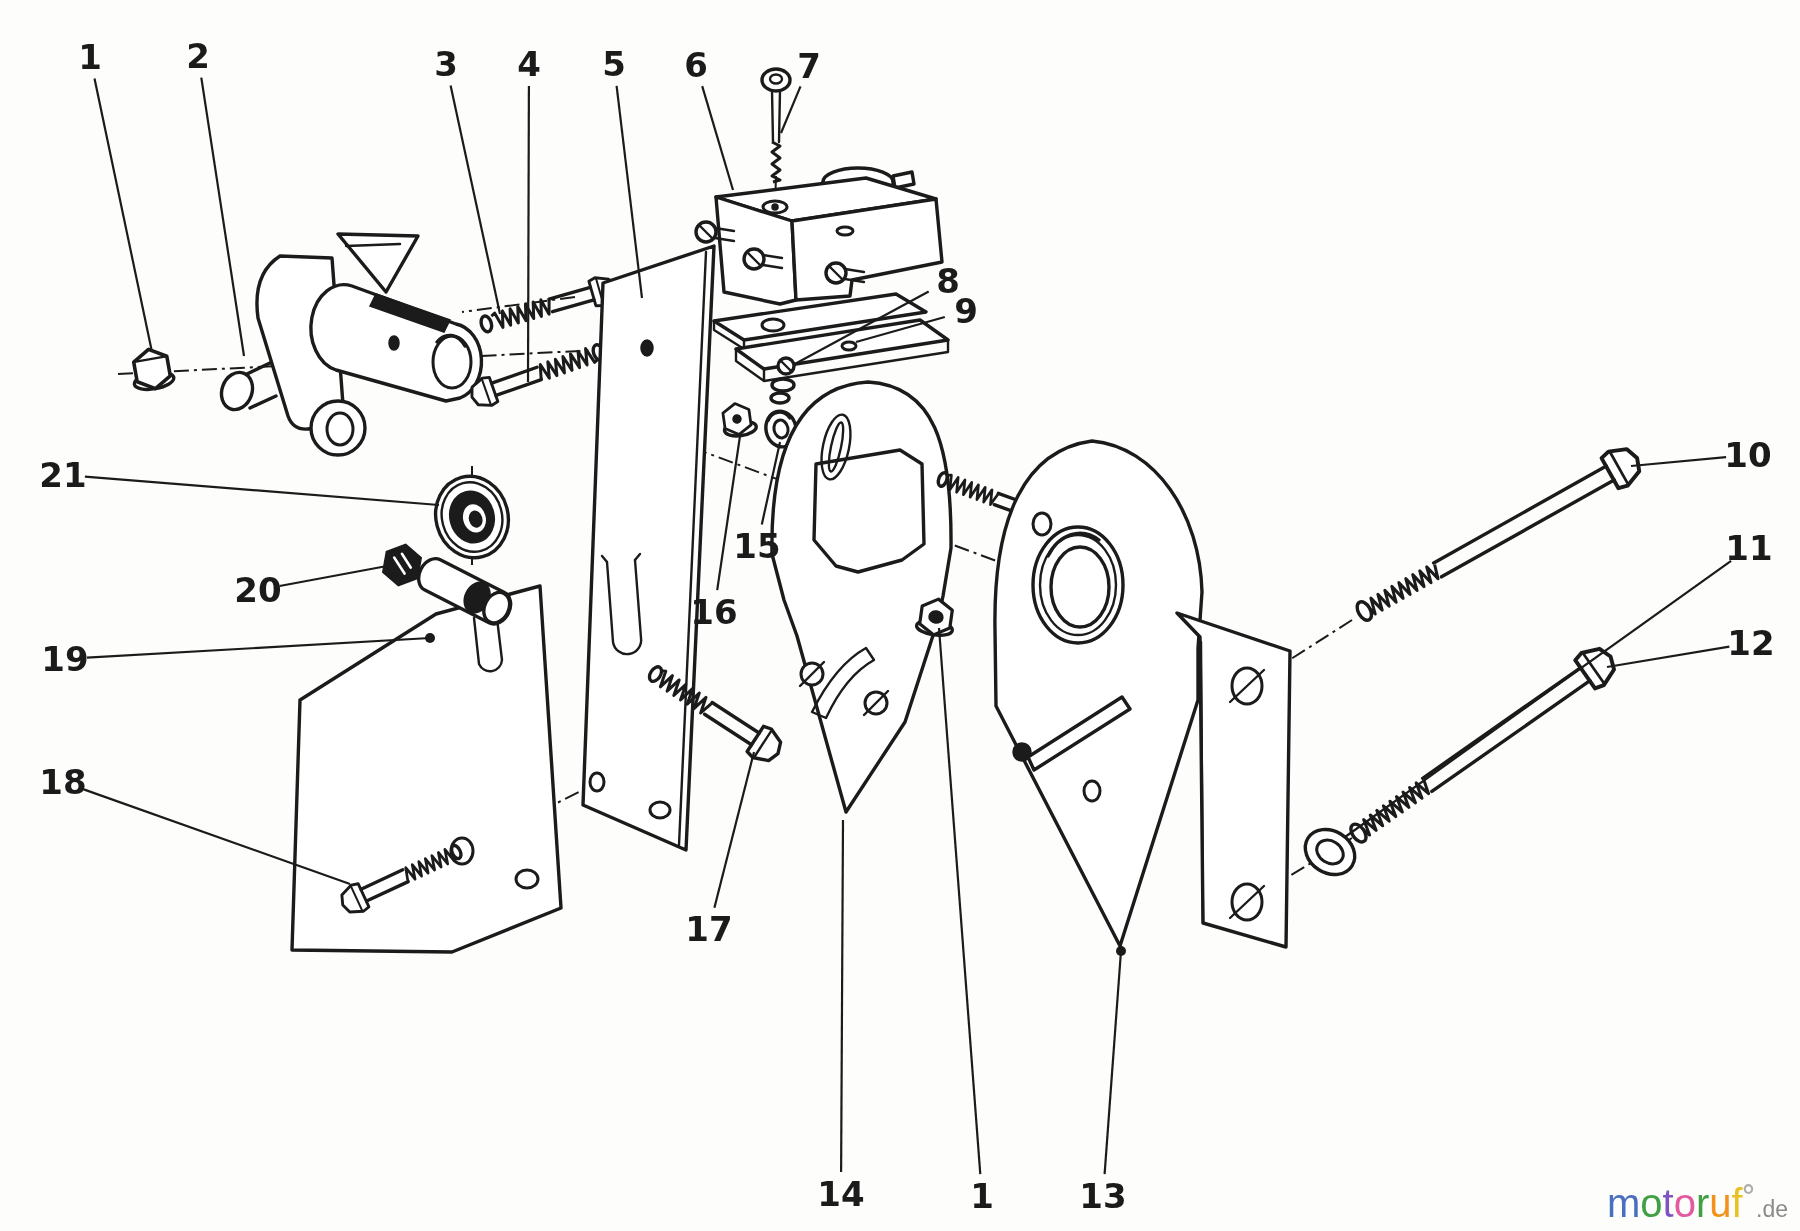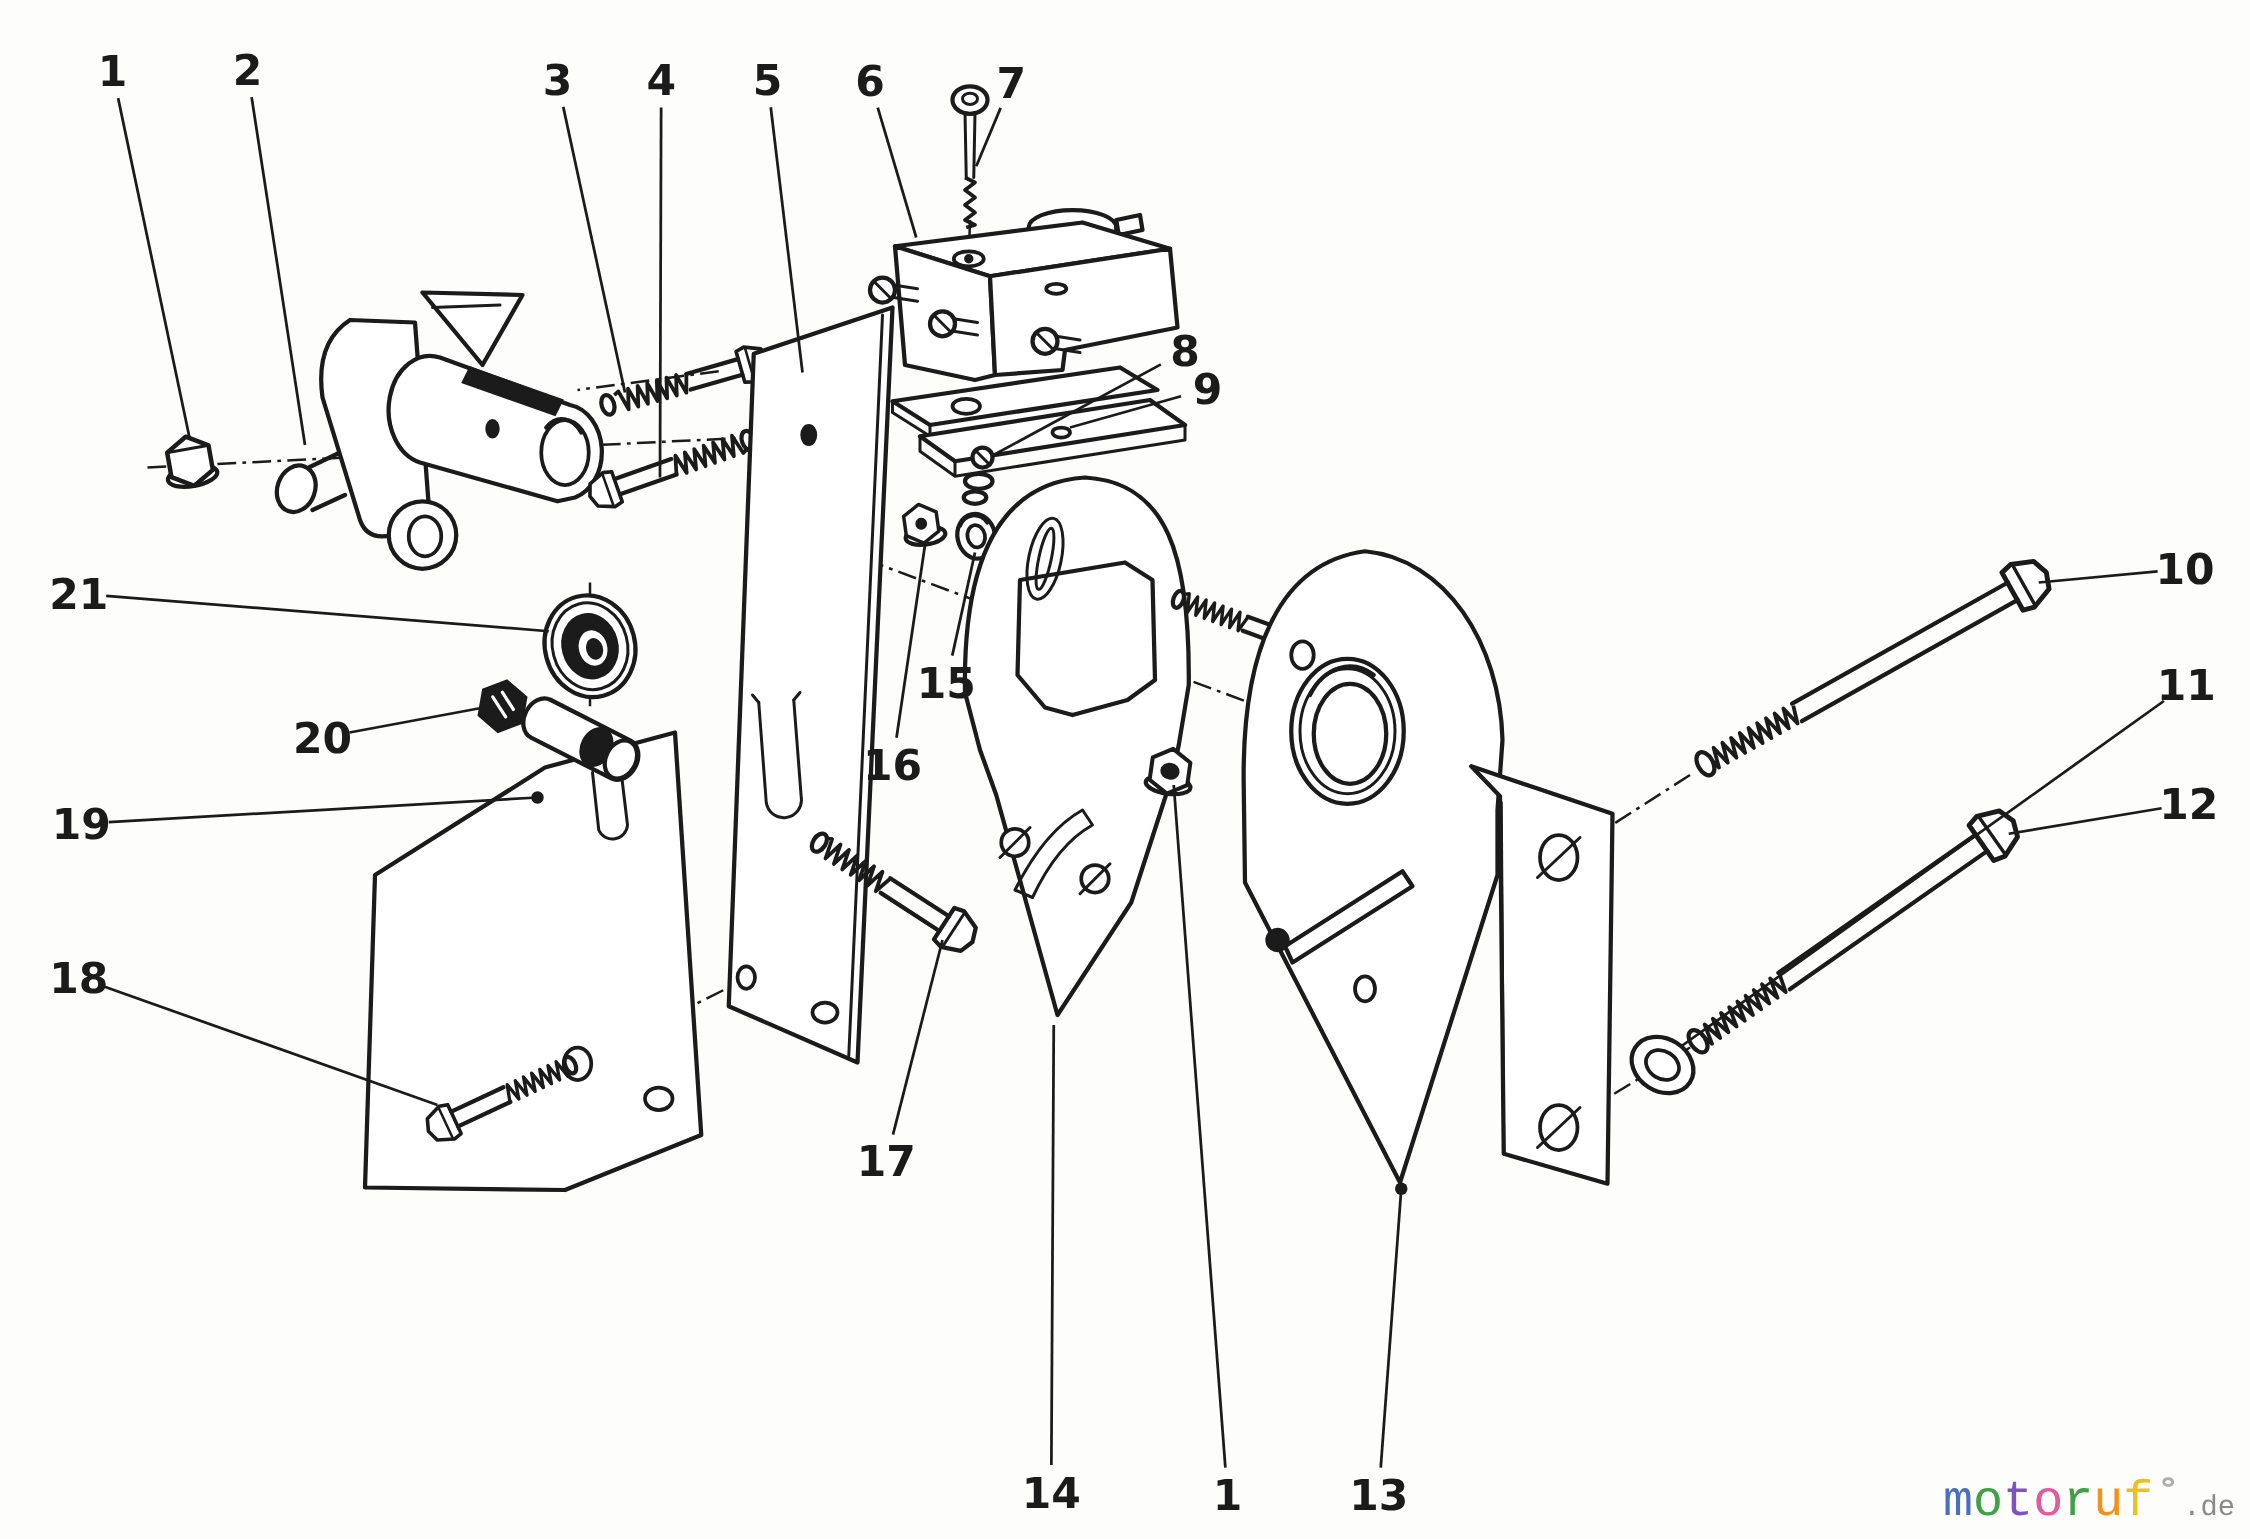--- a/index.html
+++ b/index.html
@@ -13,21 +13,21 @@
   .thin { stroke-width:2.4; }
   .coil { stroke:var(--ink); stroke-width:3; fill:none; stroke-linejoin:round; }
   .dark { fill:var(--ink); stroke:var(--ink); stroke-width:1.5; }
   .hole { stroke:var(--ink); stroke-width:3; fill:#fff; }
   .dash { stroke:var(--ink); stroke-width:2; fill:none; stroke-dasharray:15 5 3 5; }
   .leader { stroke:var(--ink); stroke-width:2.2; }
   .ldot { fill:var(--ink); }
   .callout { font:bold 34px "DejaVu Sans", sans-serif; fill:var(--ink); text-anchor:middle; }
   .wln { stroke:#fff; stroke-width:2.6; fill:none; stroke-linecap:round; }
 
-  .logo { position:absolute; right:12px; bottom:8px; font-family:Liberation Mono, monospace; font-size:40px; line-height:1; letter-spacing:0px; user-select:none;margin-left:18px; }
+  .logo { position:absolute; right:12px; bottom:8px; font-family:Liberation Sans, sans-serif; font-size:40px; line-height:1; letter-spacing:0px; user-select:none;margin-left:18px; }
   .logo .word span { display:inline-block; }
   .logo .suffix { font-size:23px; }
 </style>
 </head>
 <body>
 
 <div class="stage">
 
 <svg class="diagram" width="1800" height="1231" viewBox="0 0 1800 1231" xmlns="http://www.w3.org/2000/svg">
 

